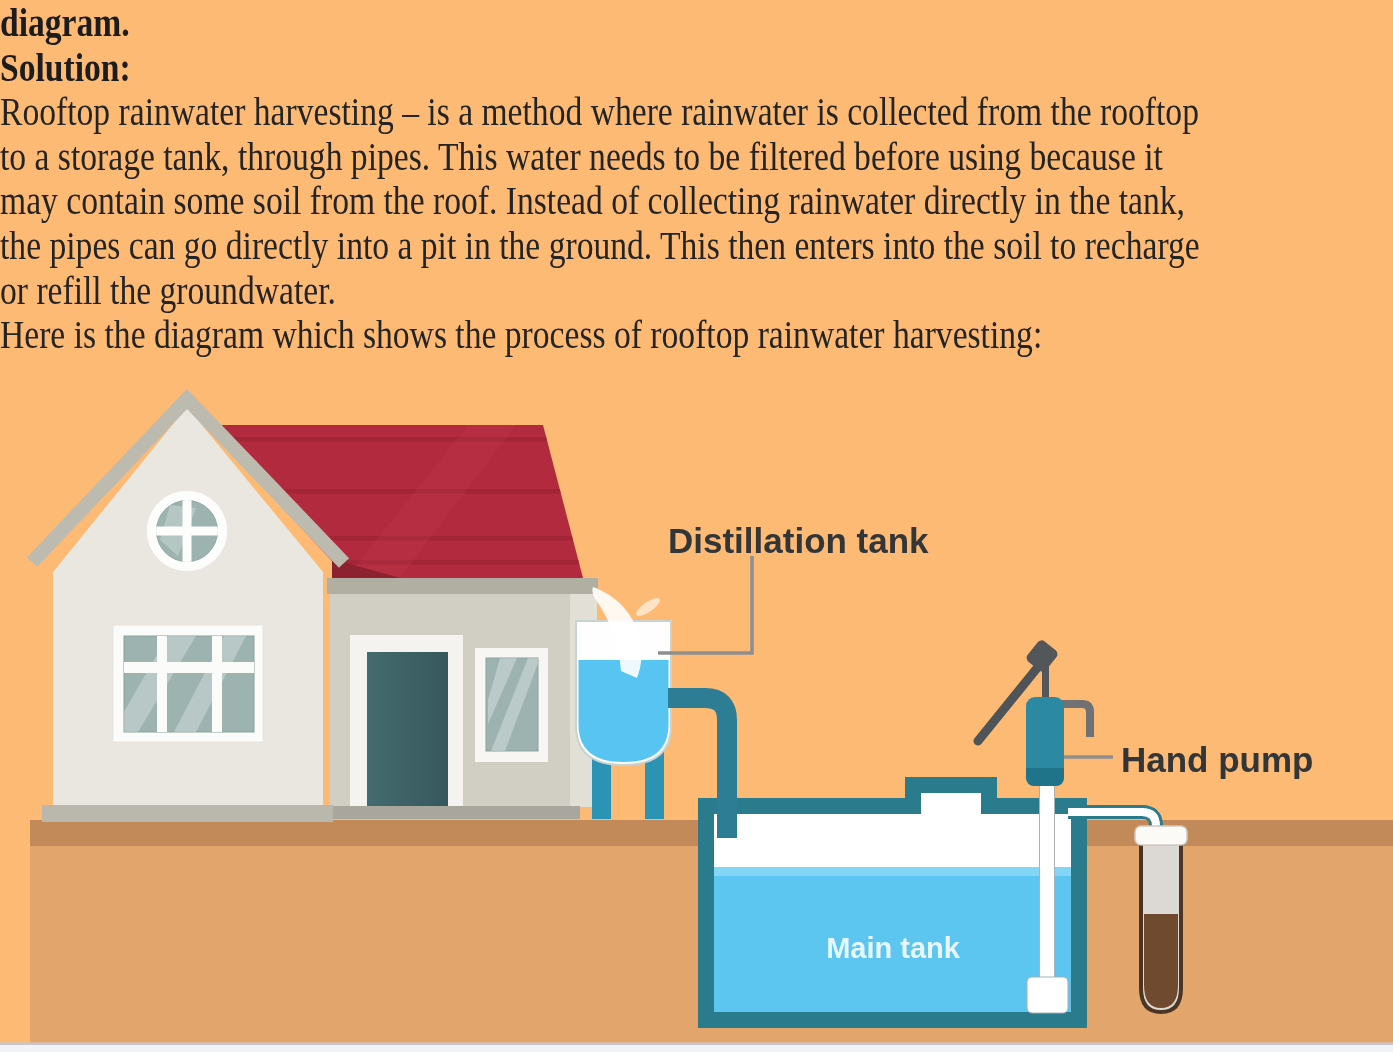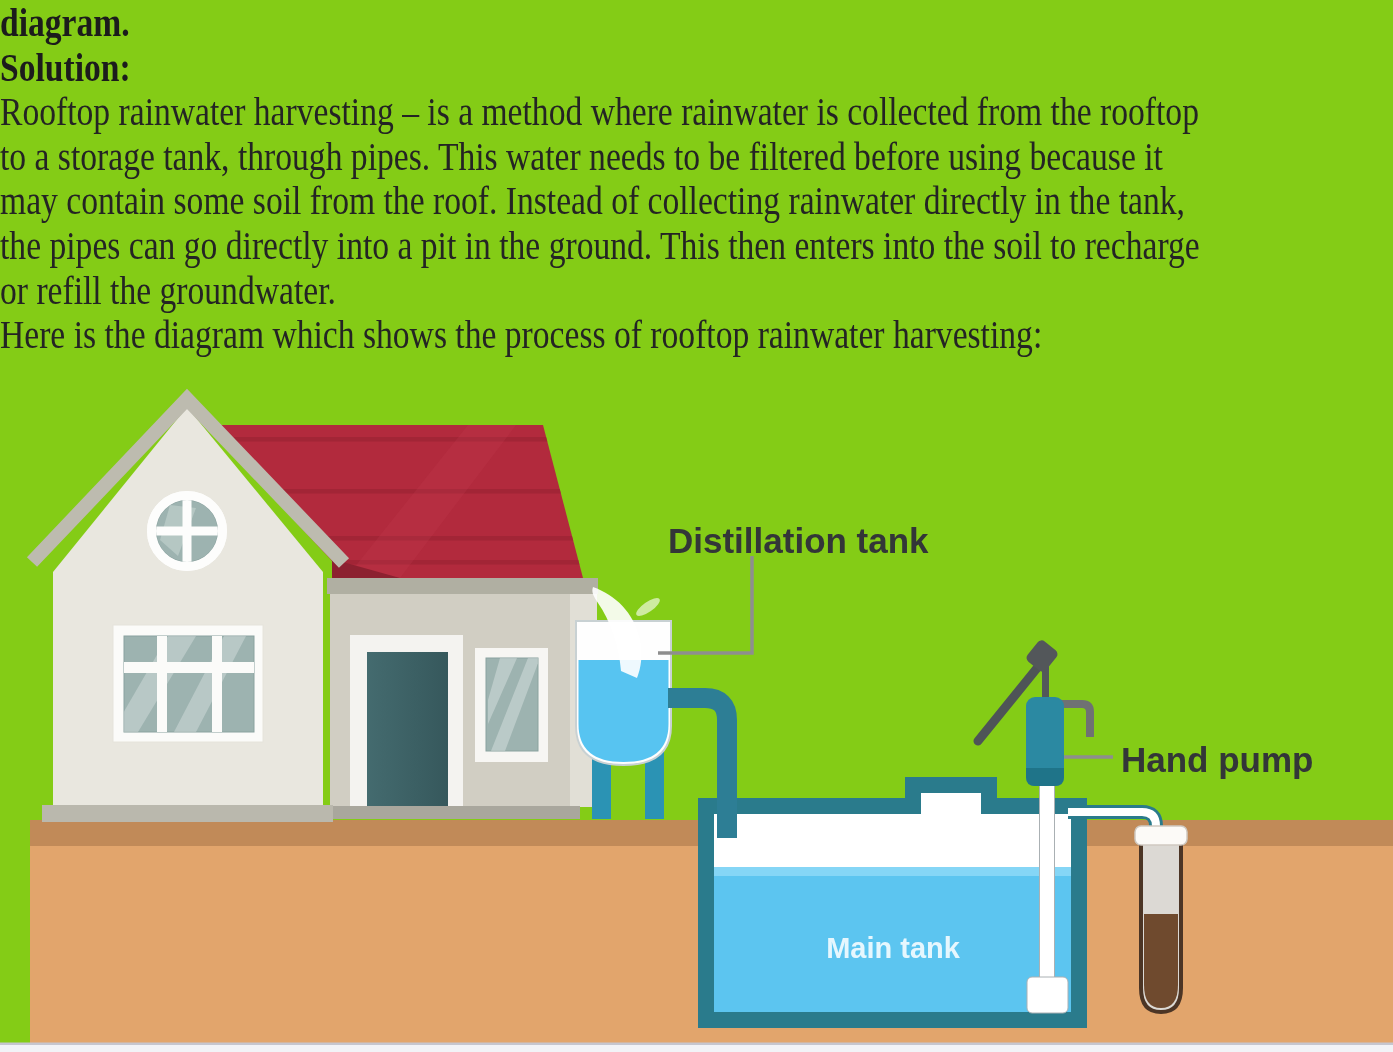--- a/index.html
+++ b/index.html
@@ -1,17 +1,17 @@
 <!DOCTYPE html>
 <html><head>
 <meta charset="utf-8">
 <style>
   html,body{margin:0;padding:0;background:#ffffff;}
   body{width:1393px;height:1052px;overflow:hidden;}
-  .page{position:relative;width:1393px;height:1052px;background:#84cc16;}
+  .page{position:relative;width:1393px;height:1052px;background:#fdba74;}
   .textblock{
     position:absolute;top:1px;left:0;
     transform:scaleX(0.84);transform-origin:0 0;
     white-space:nowrap;
     font-family:"Liberation Serif",serif;
   }
   .tline{font-size:40px;line-height:44.6px;color:#242424;}
   .tline.bold{font-weight:bold;color:#1c1c1c;}
   .scene{position:absolute;top:0;left:0;width:1393px;height:1052px;}
   .dlabel{font-family:"Liberation Sans",sans-serif;font-weight:bold;font-size:35px;fill:#333638;}

